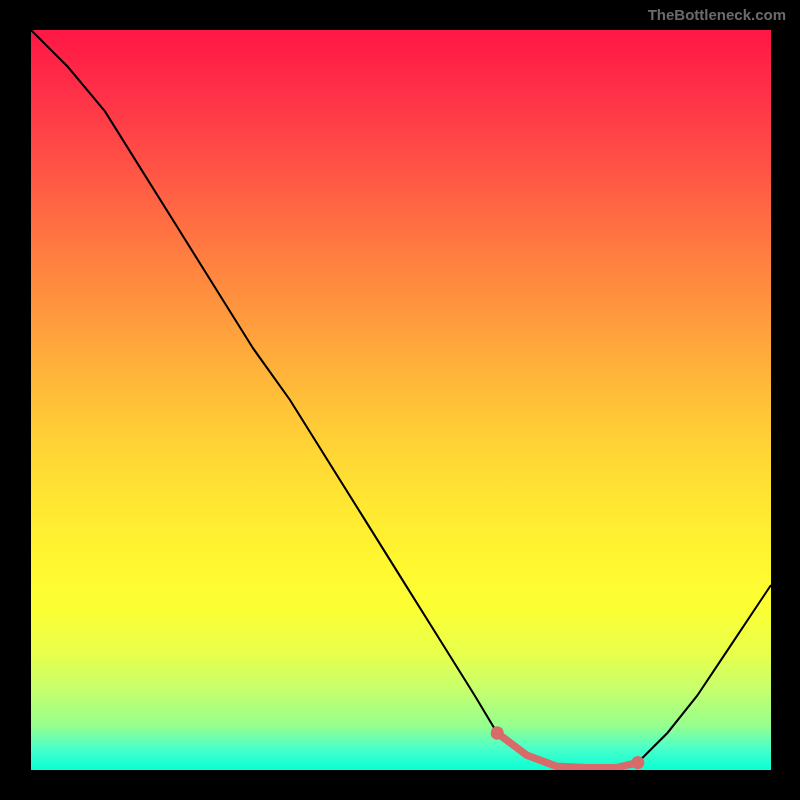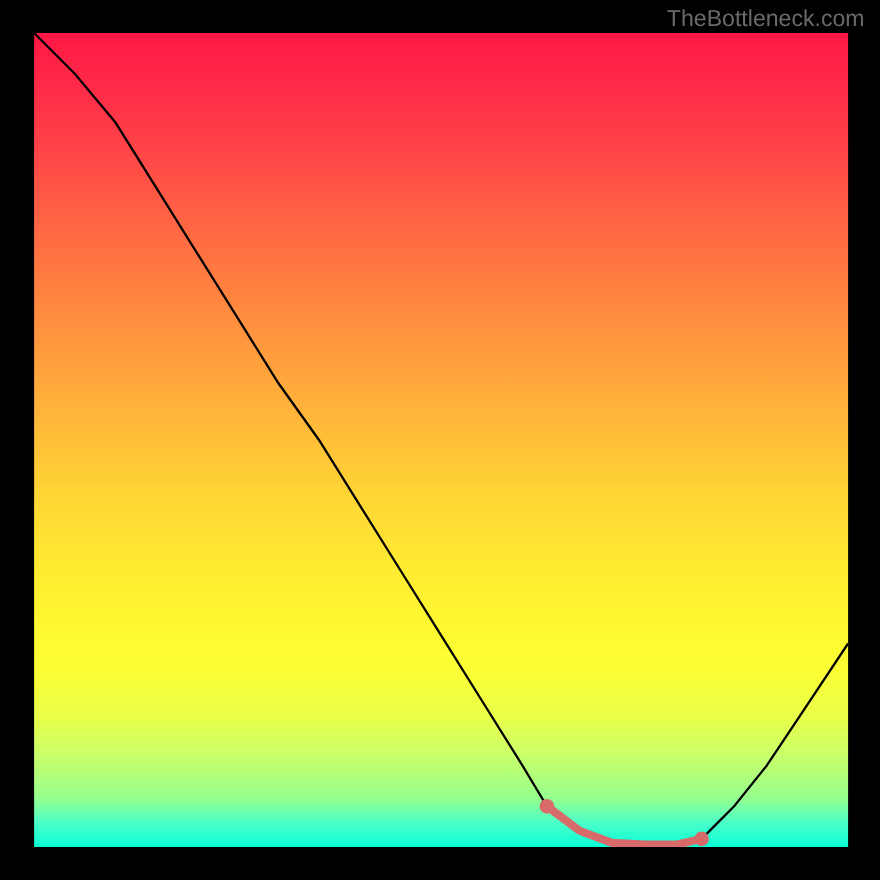--- a/index.html
+++ b/index.html
@@ -1,17 +1,17 @@
 <!DOCTYPE html>
 <html><head>
 <meta charset="utf-8">
 <style>
   * { margin: 0; padding: 0; box-sizing: border-box; }
   body { width: 800px; height: 800px; background: #000; position: relative; font-family: Arial, sans-serif; }
-  .watermark { position: absolute; top: 6px; right: 14px; color: #6a6a6a; font-size: 21px; font-weight: 400; z-index: 10; }
+  .watermark { position: absolute; top: 6px; right: 14px; color: #6a6a6a; font-size: 15px; font-weight: 700; z-index: 10; }
   .plot-area { position: absolute; left: 31px; top: 30px; width: 740px; height: 740px; }
   .gradient-bg { position: absolute; inset: 0; background: linear-gradient(to bottom,
      #ff1745 0%,
      #ff2f48 8%,
      #ff4a47 16%,
      #ff6743 24%,
      #ff8340 32%,
      #ff9e3d 40%,
      #ffb939 48%,
      #ffd335 56%,

